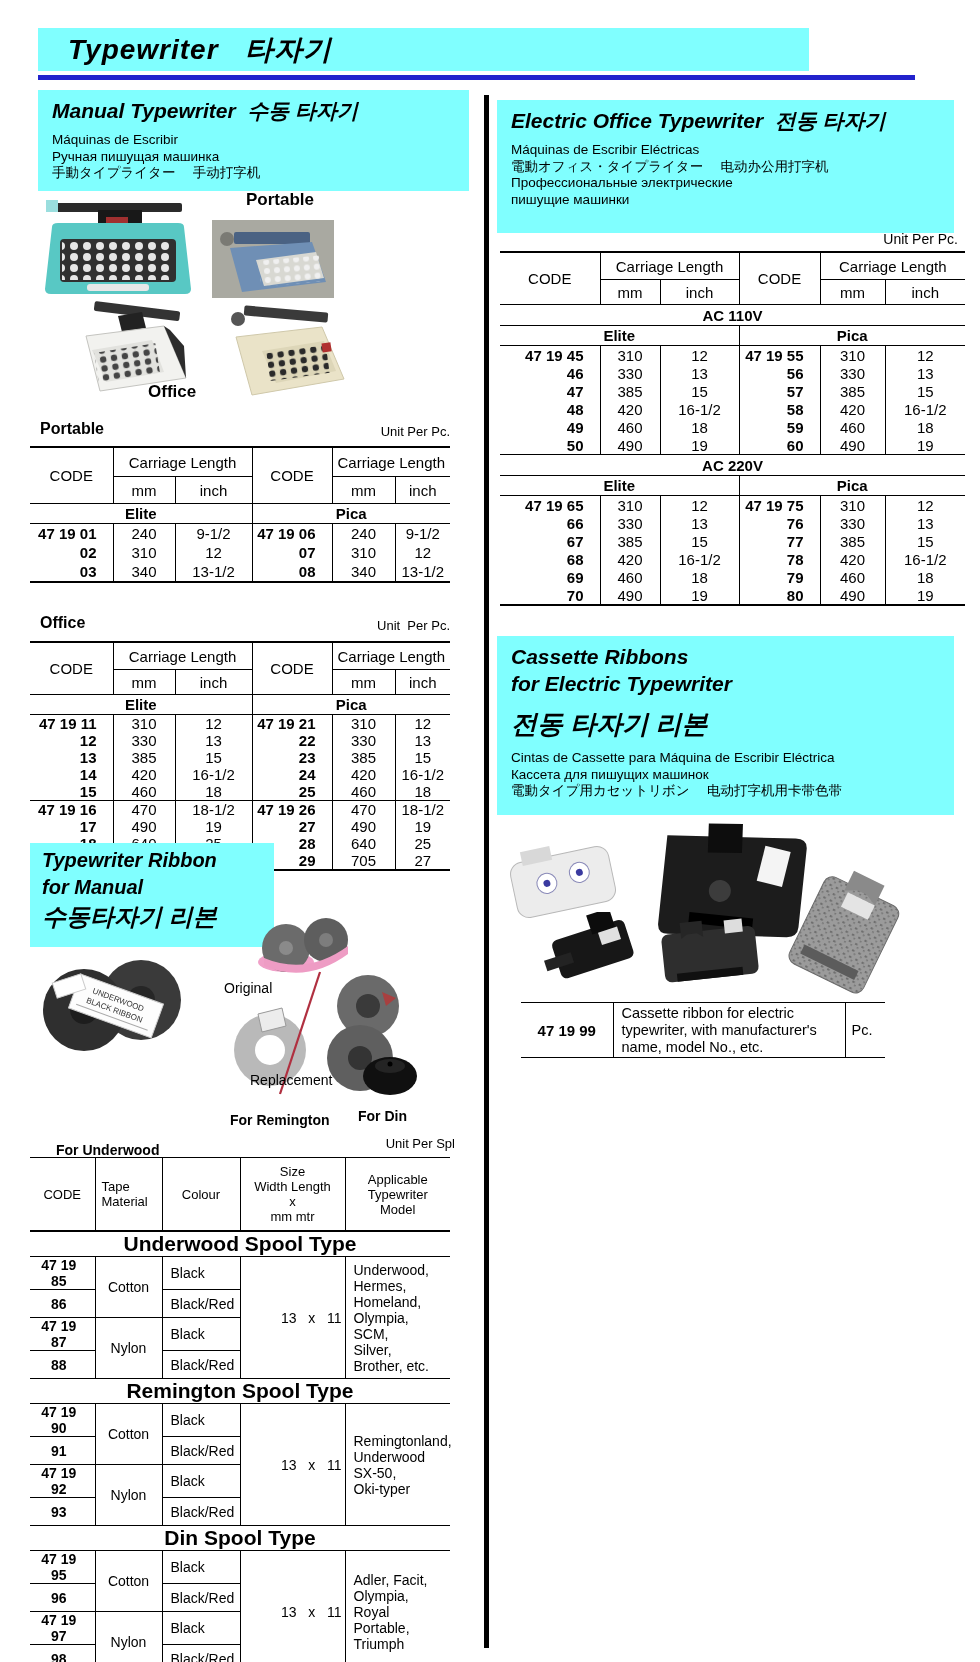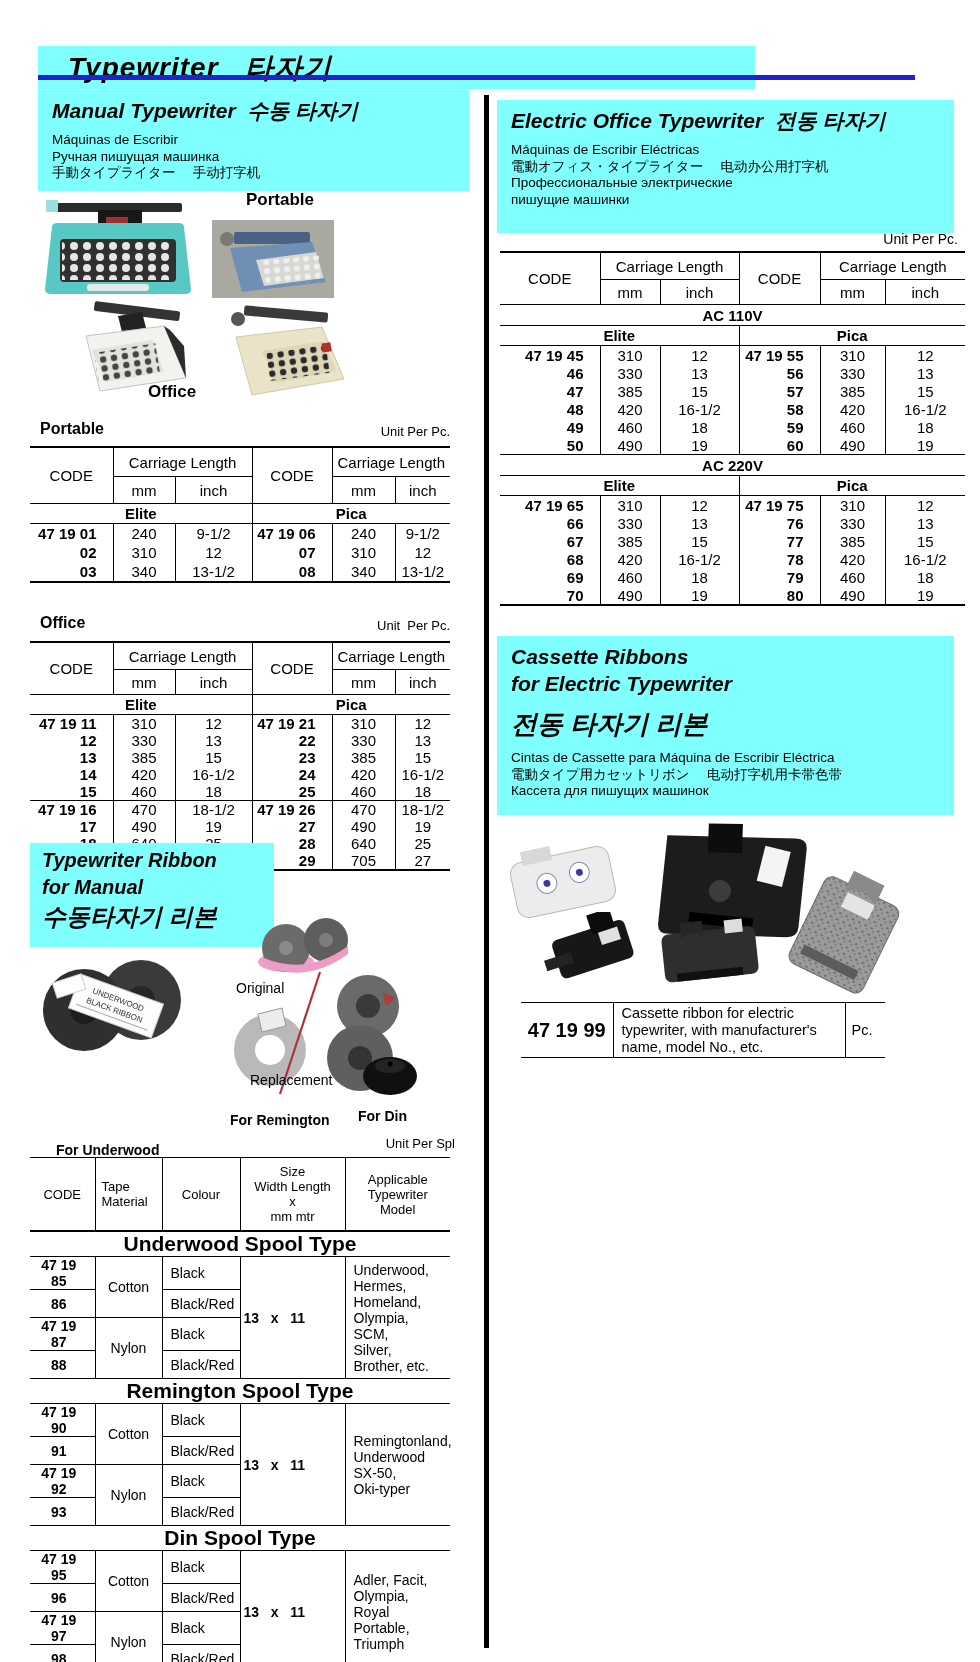--- a/index.html
+++ b/index.html
@@ -5,21 +5,21 @@
   html,body{margin:0;padding:0;background:#fff;}
   .page{position:relative;width:980px;height:1662px;background:#fff;overflow:hidden;
         font-family:"Liberation Sans","DejaVu Sans",sans-serif;color:#000;}
   .abs{position:absolute;}
   .cyan{background:#80ffff;}
   .pre{white-space:pre-wrap;}
   .preline{white-space:pre-line;}
   .bi{font-style:italic;font-weight:bold;}
 
   
-  .titlebar{left:38px;top:46px;width:717px;height:43px;}
+  .titlebar{left:38px;top:28px;width:771px;height:43px;}
   .titlebar .t{font-size:28px;line-height:43px;padding-left:30px;letter-spacing:1px;}
   .bluerule{left:38px;top:75px;width:877px;height:5px;background:#2222cc;}
   .vdivider{left:484px;top:95px;width:5px;height:1553px;background:#000;}
 
   
   .sechead{padding:7px 0 0 14px;}
   .sechead h2{margin:0 0 7px 0;font-size:21px;font-style:italic;}
   .sechead .sub{font-size:13.5px;line-height:16.5px;}
 
   .manual-head{left:38px;top:90px;width:417px;height:94px;}
@@ -69,31 +69,31 @@
   .t5 td+td{border-left:1.6px solid #000;}
   .t5 tr.rh td{border-bottom:2px solid #000;height:72px;text-align:center;
                font-size:13px;line-height:15px;white-space:pre-line;}
   .t5 tr.rh td.tapeh{text-align:left;padding-left:6px;}
   .t5 tr.band td{border-top:1.6px solid #000;border-bottom:1.6px solid #000;
                  font-weight:bold;text-align:center;height:24px;font-size:21px;}
   .t5 td{height:27px;}
   .t5 td.code{text-align:center;font-weight:bold;padding-right:10px;}
   .t5 td.tape{text-align:center;}
   .t5 td.colour{text-align:left;padding-left:8px;}
-  .t5 td.size{text-align:left;white-space:pre-wrap;font-weight:bold;}
+  .t5 td.size{text-align:right;white-space:pre-wrap;}
   .t5 td.model{text-align:left;padding-left:8px;white-space:pre-line;
                line-height:16px;font-size:14px;}
   .t5 td.cb{border-bottom:1.3px solid #000;}
 
   
   .t3{border-top:1.6px solid #000;border-bottom:1.6px solid #000;font-size:14.5px;
       left:521px;top:1002px;width:364px;}
   .t3 td+td{border-left:1.4px solid #000;}
   .t3 td{height:54px;}
-  .t3 td.code{text-align:center;font-weight:bold;font-size:20px;}
+  .t3 td.code{text-align:center;font-weight:bold;font-size:15px;}
   .t3 td.desc{text-align:left;padding-left:8px;white-space:pre-line;line-height:17px;}
   .t3 td.unitc{text-align:left;padding-left:6px;}
 </style>
 </head>
 <body>
 
 <div class="page">
 
   <div class="abs cyan titlebar">
     <div class="t bi pre">Typewriter   타자기</div>
@@ -357,21 +357,21 @@
   </svg>
 
   <svg class="abs" style="left:252px;top:918px;" width="108" height="62">
     <ellipse cx="34" cy="44" rx="28" ry="10" fill="#f0a0c8"></ellipse>
     <circle cx="34" cy="30" r="24" fill="#6b6b6b"></circle>
     <circle cx="34" cy="30" r="7" fill="#8a8a8a"></circle>
     <circle cx="74" cy="22" r="22" fill="#5e5e5e"></circle>
     <circle cx="74" cy="22" r="7" fill="#7d7d7d"></circle>
     <path d="M12 40 Q55 58 96 28 L96 36 Q55 66 12 48 Z" fill="#ee9cc4"></path>
   </svg>
-  <div class="abs photo-label" style="left:236px;top:980px;">Original</div>
+  <div class="abs photo-label" style="left:224px;top:980px;">Original</div>
 
   <svg class="abs" style="left:228px;top:998px;" width="88" height="96">
     <circle cx="42" cy="52" r="36" fill="#b9b9b9"></circle>
     <circle cx="42" cy="52" r="15" fill="#ffffff"></circle>
     <path d="M30 16 L54 10 L58 28 L34 34 Z" fill="#ececec" stroke="#999"></path>
   </svg>
 
   <svg class="abs" style="left:316px;top:972px;" width="92" height="122">
     <circle cx="52" cy="34" r="31" fill="#6a6a6a"></circle>
     <circle cx="52" cy="34" r="12" fill="#3a3a3a"></circle>
@@ -662,22 +662,22 @@
           <td>19</td>
         </tr>
       </tbody>
   </table>
 
   <div class="abs cyan sechead cassette-head">
     <h2 class="preline" style="line-height:27px;">Cassette Ribbons
 for Electric Typewriter</h2>
     <div class="ko">전동 타자기 리본</div>
     <div class="sub">Cintas de Cassette para Máquina de Escribir Eléctrica</div>
+    <div class="sub">Кассета для пишущих машинок</div>
     <div class="sub pre">電動タイプ用カセットリボン　 电动打字机用卡带色带</div>
-    <div class="sub">Кассета для пишущих машинок</div>
   </div>
 
   <svg class="abs" style="left:505px;top:830px;" width="118" height="102">
     <g transform="rotate(-12 58 52)">
       <rect x="8" y="24" width="100" height="56" rx="12" fill="#ececec" stroke="#b8b8b8"></rect>
       <rect x="22" y="14" width="30" height="14" fill="#d8d8d8"></rect>
       <circle cx="42" cy="50" r="10" fill="#ffffff" stroke="#8a8ab8"></circle>
       <circle cx="42" cy="50" r="3.5" fill="#3a3aa0"></circle>
       <circle cx="76" cy="46" r="10" fill="#ffffff" stroke="#8a8ab8"></circle>
       <circle cx="76" cy="46" r="3.5" fill="#3a3aa0"></circle>

